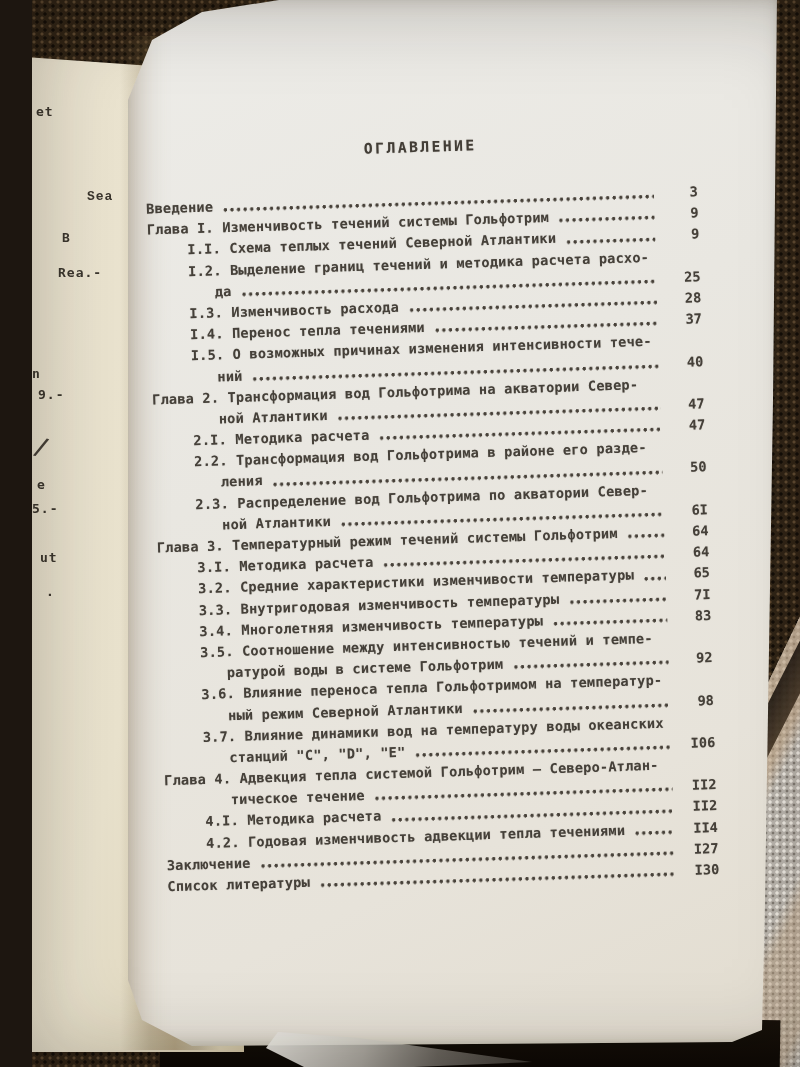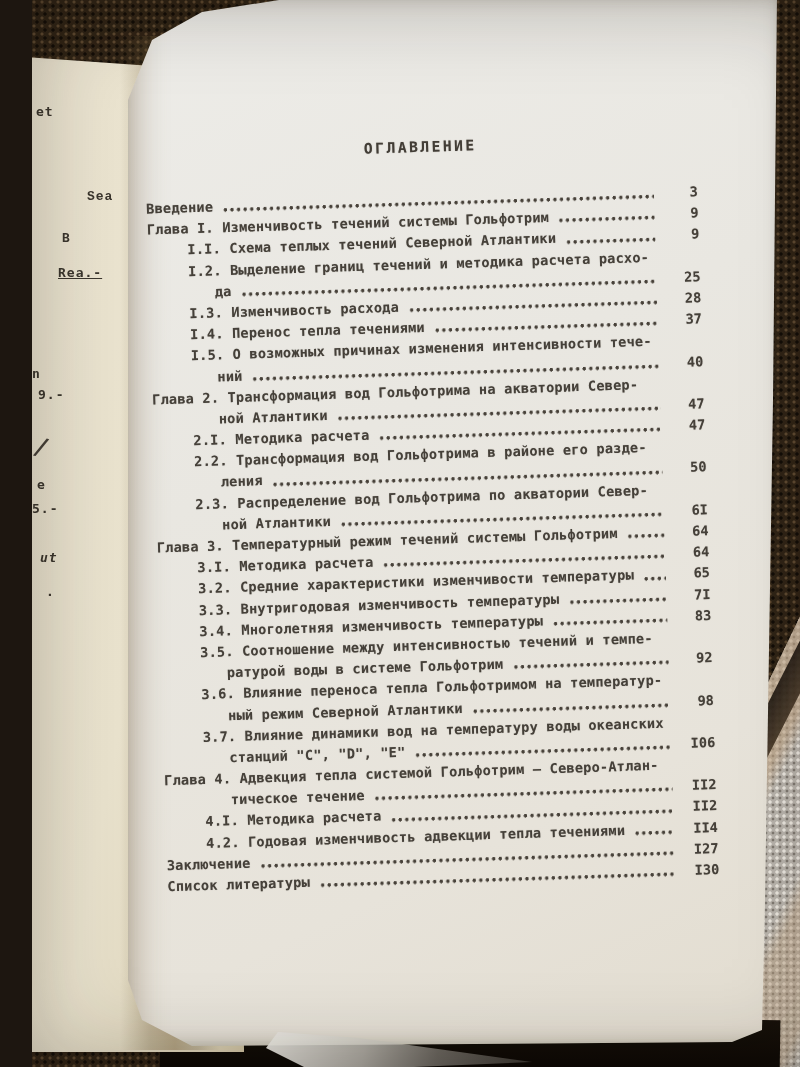--- a/index.html
+++ b/index.html
@@ -126,27 +126,27 @@
   <div class="fabric-dark"></div>
   <div class="fabric-light"></div>
   <div class="fabric-edge"></div>
   <div class="under-book"></div>
 
   <div class="left-page"></div>
   <div class="left-frags" id="leftFrags">
       <span class="frag" style="left: 4px; top: 105px;">et</span>
       <span class="frag" style="left: 55px; top: 190px; font-family: Liberation Mono, monospace;">Sea</span>
       <span class="frag" style="left: 30px; top: 231px;">B</span>
-      <span class="frag" style="left: 26px; top: 266px; text-decoration: underline;">Rea.-</span>
+      <span class="frag" style="left: 26px; top: 266px;">Rea.-</span>
       <span class="frag" style="left: 0px; top: 367px;">n</span>
       <span class="frag" style="left: 6px; top: 388px;">9.-</span>
       <span class="frag frag-slash" style="left: 2px; top: 440px;">/</span>
       <span class="frag" style="left: 5px; top: 478px;">e</span>
       <span class="frag" style="left: 0px; top: 502px;">5.-</span>
-      <span class="frag" style="left: 8px; top: 551px; font-style: italic;">ut</span>
+      <span class="frag" style="left: 8px; top: 551px;">ut</span>
       <span class="frag" style="left: 14px; top: 585px;">.</span>
     </div>
 
   <div class="gutter-shadow"></div>
 
   <div class="right-page">
     <div class="page-content">
       <div class="toc-title">ОГЛАВЛЕНИЕ</div>
       <div class="toc-list" id="tocList">
           <div class="toc-row i0">

